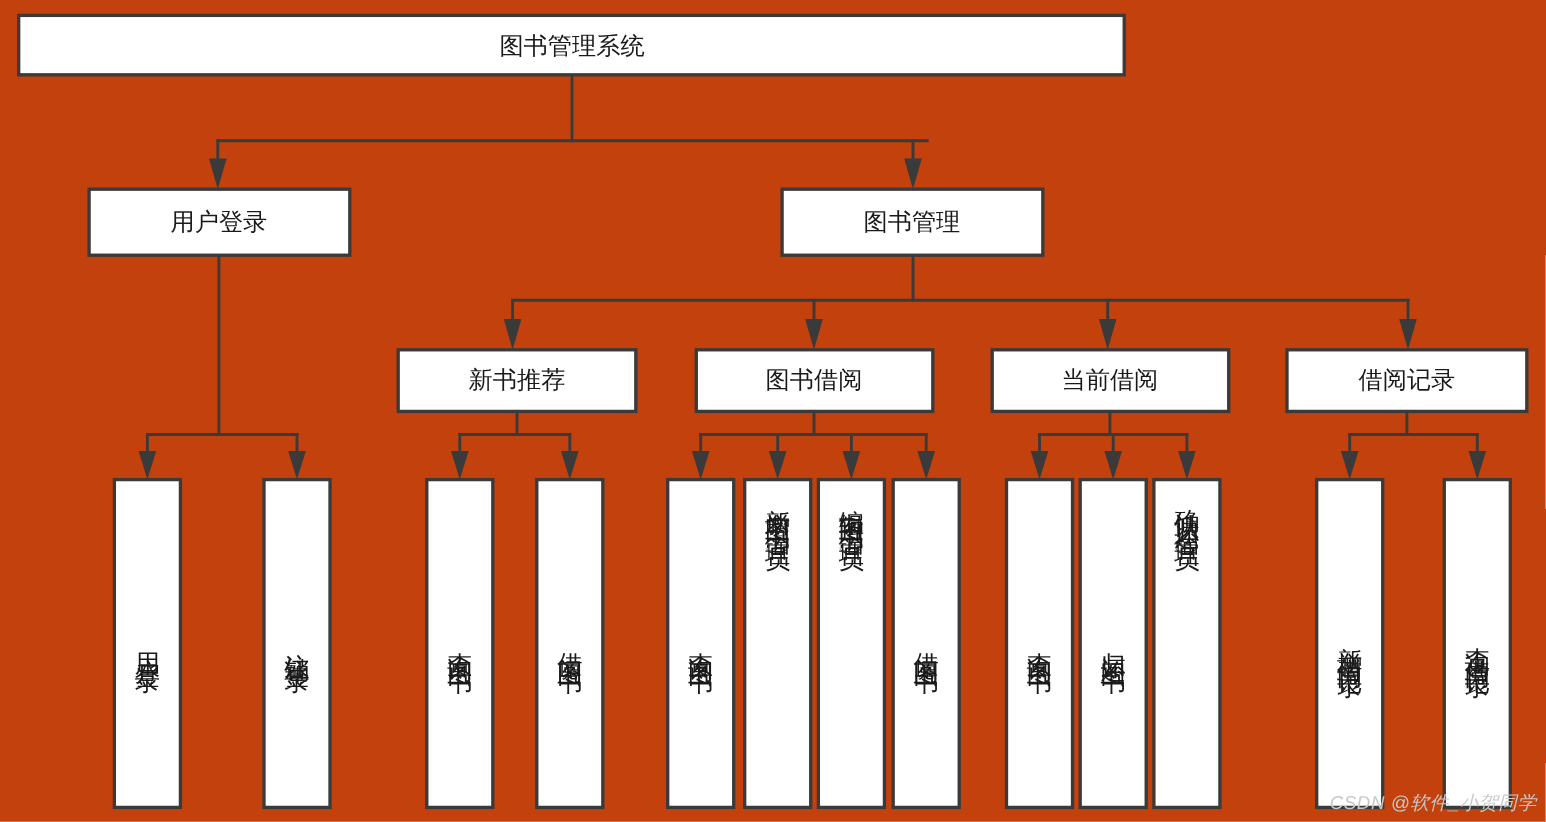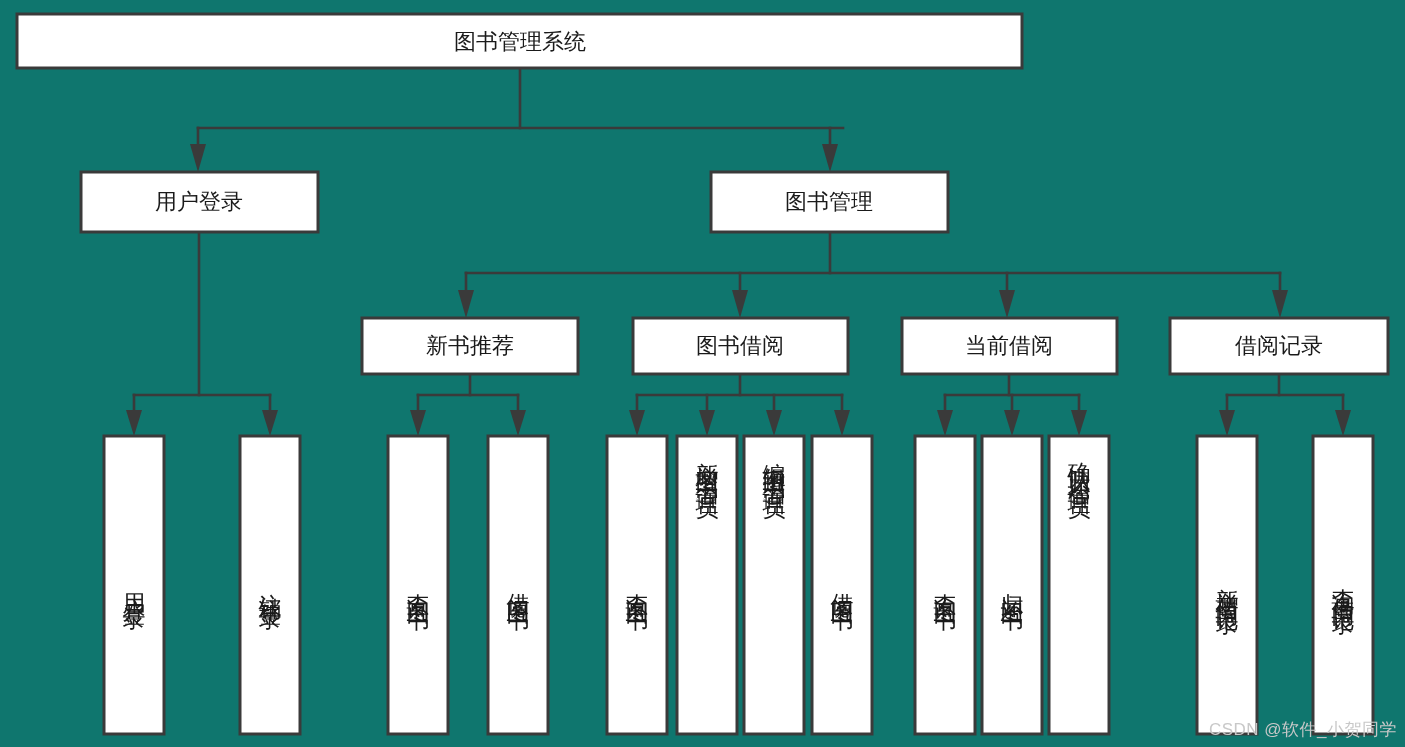--- a/index.html
+++ b/index.html
@@ -10,21 +10,21 @@
   body {
     width: 1405px;
     height: 747px;
     font-family: "Liberation Sans", "DejaVu Sans", sans-serif;
     overflow: hidden;
   }
   #diagram-root {
     position: relative;
     width: 1405px;
     height: 747px;
-    background: #0f766e;
+    background: #c2410c;
   }
   svg#flow-svg {
     position: absolute;
     left: 0;
     top: 0;
     width: 1405px;
     height: 747px;
     display: block;
   }
   .node-rect {
@@ -69,20 +69,21 @@
   }
   .watermark {
     position: absolute;
     right: 8px;
     bottom: 6px;
     font-family: "Liberation Sans", "DejaVu Sans", sans-serif;
     font-size: 17px;
     color: #c8c8c8;
     letter-spacing: 0.5px;
     white-space: nowrap;
+    font-style: italic;
   }
 </style>
 </head>
 <body>
 
 <div id="diagram-root">
 
   <svg id="flow-svg" viewBox="0 0 1405 747">
 
     <g>

